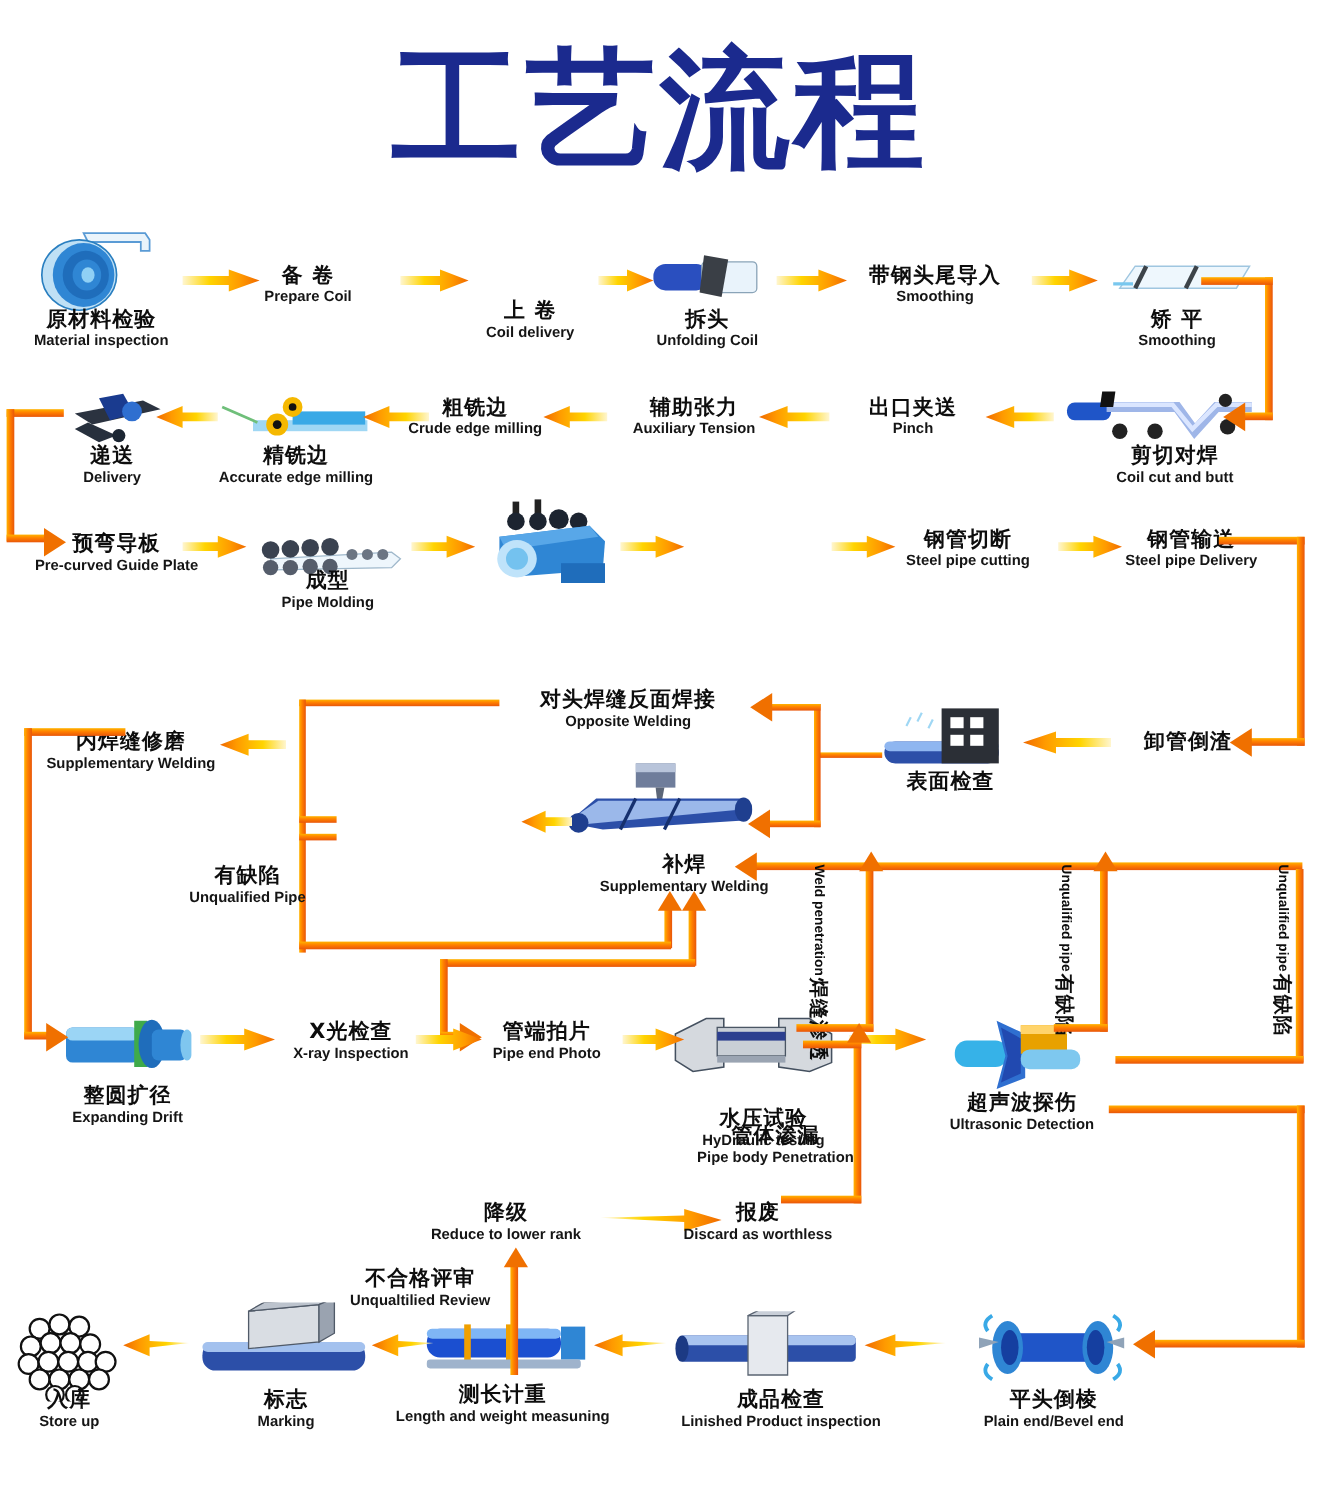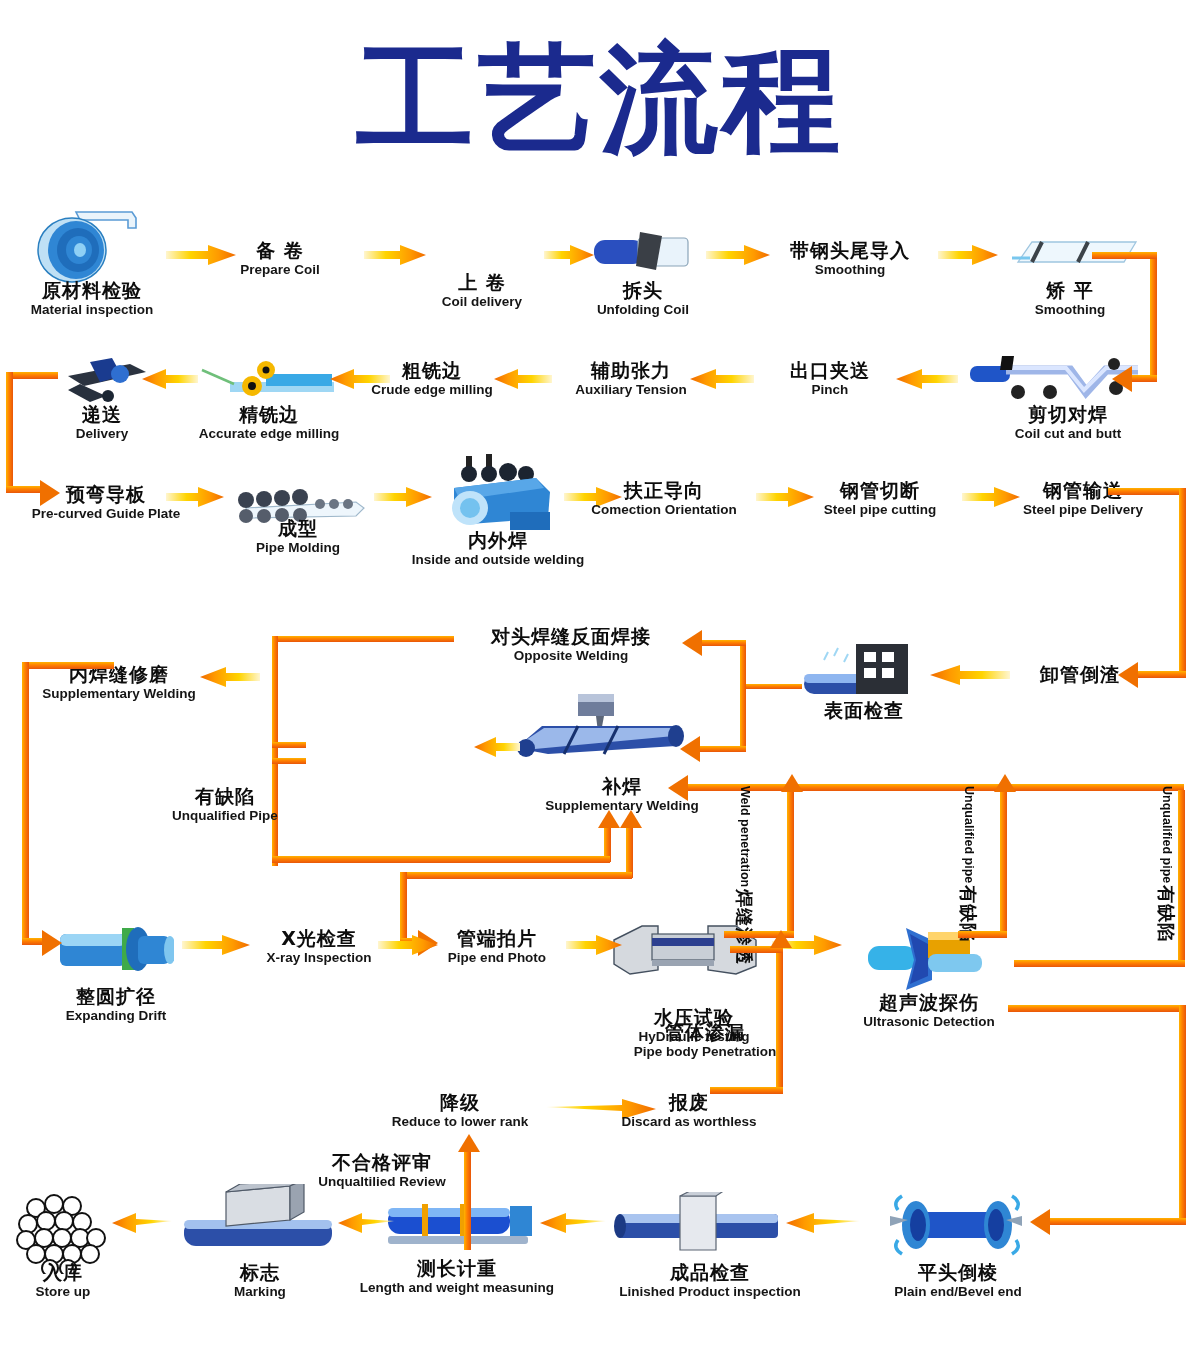--- a/index.html
+++ b/index.html
@@ -493,33 +493,25 @@
   <div class="node" style="left:230px; top:518px; width:136px;">
     <div class="cn">成型</div>
     <div class="en">Pipe Molding</div>
   </div>
 
   <div class="arrow" style="left:374px; top:486px; width:58px;">
     <svg width="58" height="22" viewBox="0 0 58 22">
         <path d="M0 7 L32 7 L32 1 L58 11 L32 21 L32 15 L0 15 Z" fill="url(#ar)"></path>
       </svg>
   </div>
-  <div class="node" style="left:392px; top:530px; width:212px;">
-    <div class="cn">内外焊</div>
-    <div class="en">Inside and outside welding</div>
-  </div>
 
   <div class="arrow" style="left:564px; top:486px; width:58px;">
     <svg width="58" height="22" viewBox="0 0 58 22">
         <path d="M0 7 L32 7 L32 1 L58 11 L32 21 L32 15 L0 15 Z" fill="url(#ar)"></path>
       </svg>
-  </div>
-  <div class="node" style="left:578px; top:480px; width:172px;">
-    <div class="cn">扶正导向</div>
-    <div class="en">Comection Orientation</div>
   </div>
 
   <div class="arrow" style="left:756px; top:486px; width:58px;">
     <svg width="58" height="22" viewBox="0 0 58 22">
         <path d="M0 7 L32 7 L32 1 L58 11 L32 21 L32 15 L0 15 Z" fill="url(#ar)"></path>
       </svg>
   </div>
   <div class="node" style="left:800px; top:480px; width:160px;">
     <div class="cn">钢管切断</div>
     <div class="en">Steel pipe cutting</div>

